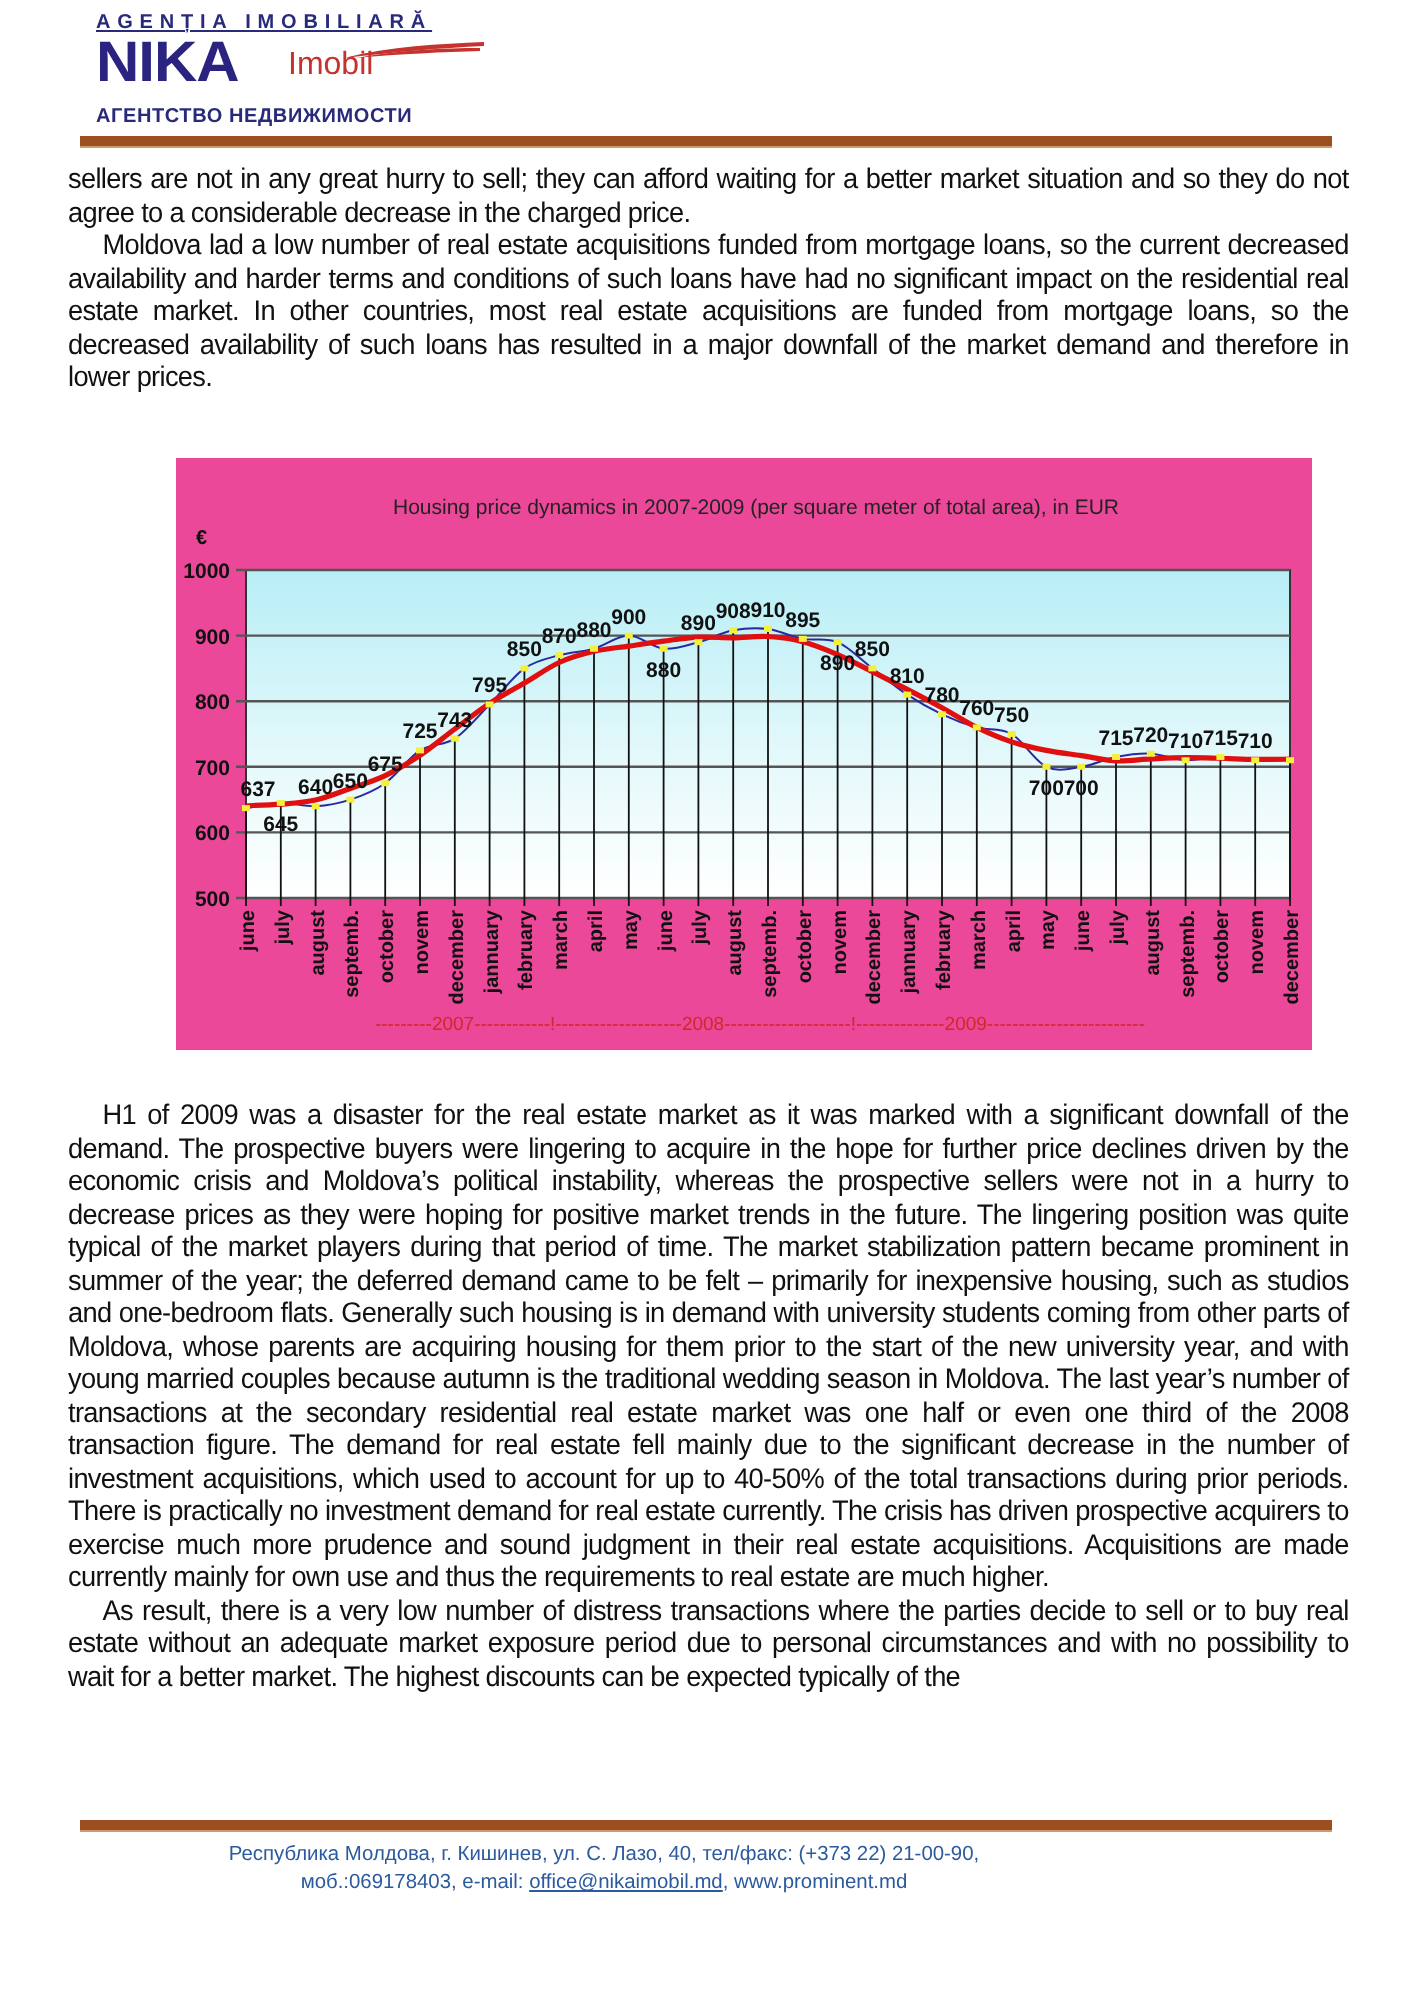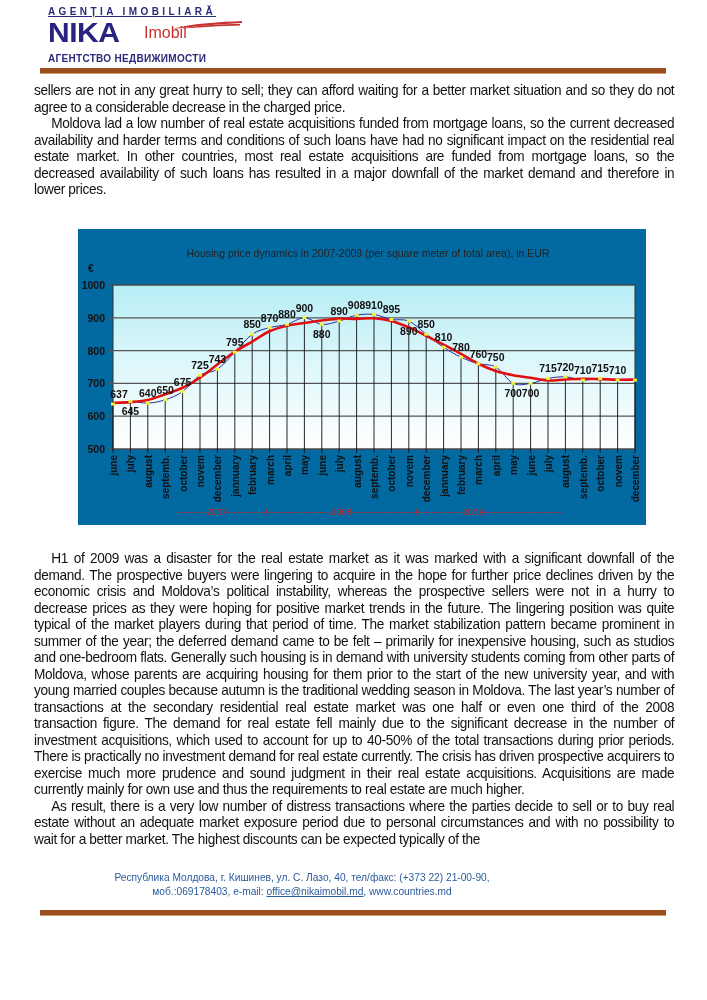--- a/index.html
+++ b/index.html
@@ -11,23 +11,23 @@
   .logo .swoosh { position: absolute; left: 130px; top: 16px; width: 74px; height: 10px; }
   .logo .ru { position: absolute; left: 8px; top: 49px; font-size: 10px; font-weight: bold; color: #2a2a7a; white-space: nowrap; letter-spacing: 0.3px; }
   .hrule { position: absolute; left: 40px; width: 626px; height: 5px; background: #9b4e1e; border-bottom: 1px solid #cf9a70; }
   .hrule.top { top: 68px; }
   .hrule.bottom { top: 910px; }
   .text { position: absolute; left: 34px; width: 640px; font-family: "Liberation Sans", sans-serif; font-size: 14.2px; line-height: 16.5px; text-align: justify; letter-spacing: -0.35px; transform: scaleX(0.96); transform-origin: left top; width: 667px; }
   .text p { margin: 0; }
   .text p.ind { text-indent: 18px; }
   .block1 { top: 82px; }
   .block2 { top: 550px; }
-  .chart-wrap { position: absolute; left: 78px; top: 229px; width: 568px; height: 296px; background: #0369a1; }
+  .chart-wrap { position: absolute; left: 88px; top: 229px; width: 568px; height: 296px; background: #ec4899; }
   .chart-wrap svg { display: block; }
-  .footer { position: absolute; left: 0; width: 604px; top: 871px; text-align: center; font-size: 10.2px; line-height: 14px; color: #2b5a9e; font-family: "Liberation Sans", sans-serif; }
+  .footer { position: absolute; left: 0; width: 604px; top: 921px; text-align: center; font-size: 10.2px; line-height: 14px; color: #2b5a9e; font-family: "Liberation Sans", sans-serif; }
   .footer a { color: #2b5a9e; text-decoration: underline; }
 </style>
 </head>
 <body>
 
 <div class="logo">
   <div class="top">AGENȚIA IMOBILIARĂ</div>
   <div class="nika">NIKA</div>
   <svg class="swoosh" viewBox="0 0 74 10">
     <path d="M2 9 C 25 3, 50 2, 72 1 L 72 3 C 50 4, 28 6, 2 9 Z" fill="#c6322e"></path>
@@ -207,14 +207,14 @@
 </div>
 
 <div class="text block2">
   <p class="ind">H1 of 2009 was a disaster for the real estate market as it was marked with a significant downfall of the demand. The prospective buyers were lingering to acquire in the hope for further price declines driven by the economic crisis and Moldova’s political instability, whereas the prospective sellers were not in a hurry to decrease prices as they were hoping for positive market trends in the future. The lingering position was quite typical of the market players during that period of time. The market stabilization pattern became prominent in summer of the year; the deferred demand came to be felt – primarily for inexpensive housing, such as studios and one-bedroom flats. Generally such housing is in demand with university students coming from other parts of Moldova, whose parents are acquiring housing for them prior to the start of the new university year, and with young married couples because autumn is the traditional wedding season in Moldova. The last year’s number of transactions at the secondary residential real estate market was one half or even one third of the 2008 transaction figure. The demand for real estate fell mainly due to the significant decrease in the number of investment acquisitions, which used to account for up to 40-50% of the total transactions during prior periods. There is practically no investment demand for real estate currently. The crisis has driven prospective acquirers to exercise much more prudence and sound judgment in their real estate acquisitions. Acquisitions are made currently mainly for own use and thus the requirements to real estate are much higher.</p>
   <p class="ind">As result, there is a very low number of distress transactions where the parties decide to sell or to buy real estate without an adequate market exposure period due to personal circumstances and with no possibility to wait for a better market. The highest discounts can be expected typically of the</p>
 </div>
 
 <div class="hrule bottom"></div>
 <div class="footer">
   <div>Республика Молдова, г. Кишинев, ул. С. Лазо, 40, тел/факс: (+373 22) 21-00-90,</div>
-  <div><span>моб.:069178403, e-mail: </span><a>office@nikaimobil.md</a><span>, </span><span>www.countries.md</span></div>
+  <div><span>моб.:069178403, e-mail: </span><a>office@nikaimobil.md</a><span>, </span><span>www.prominent.md</span></div>
 </div>
 
 </body></html>

